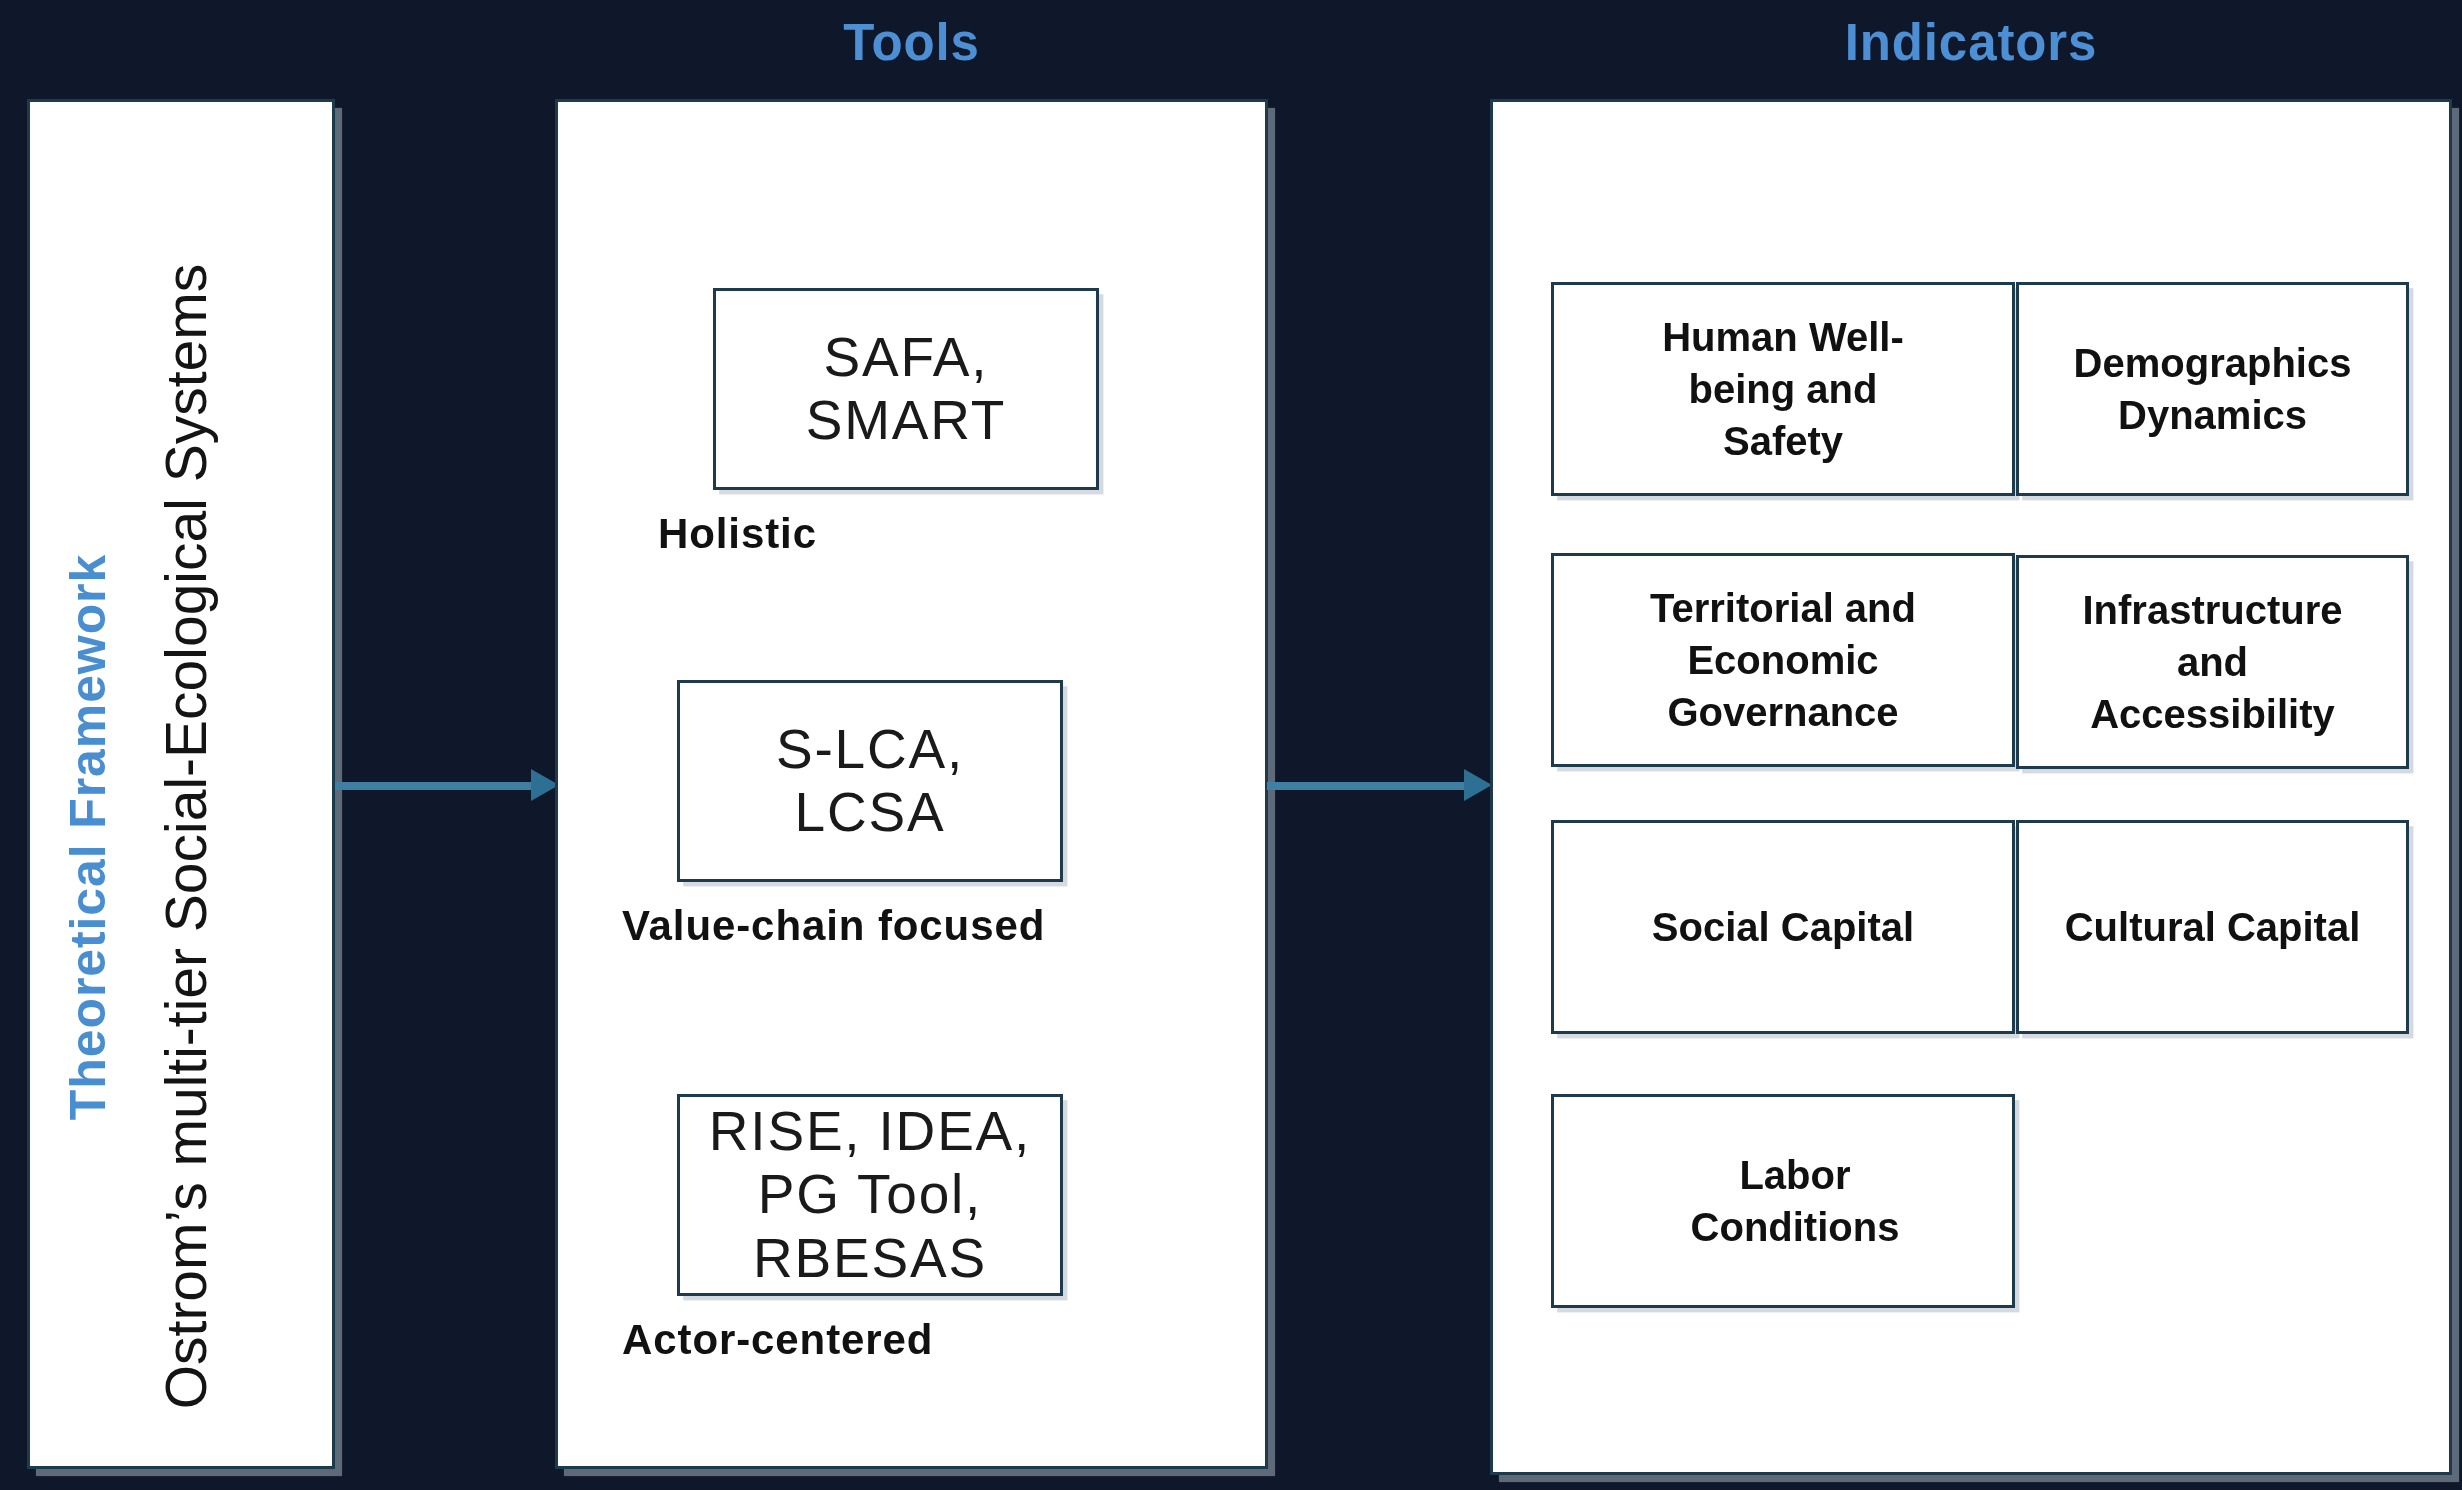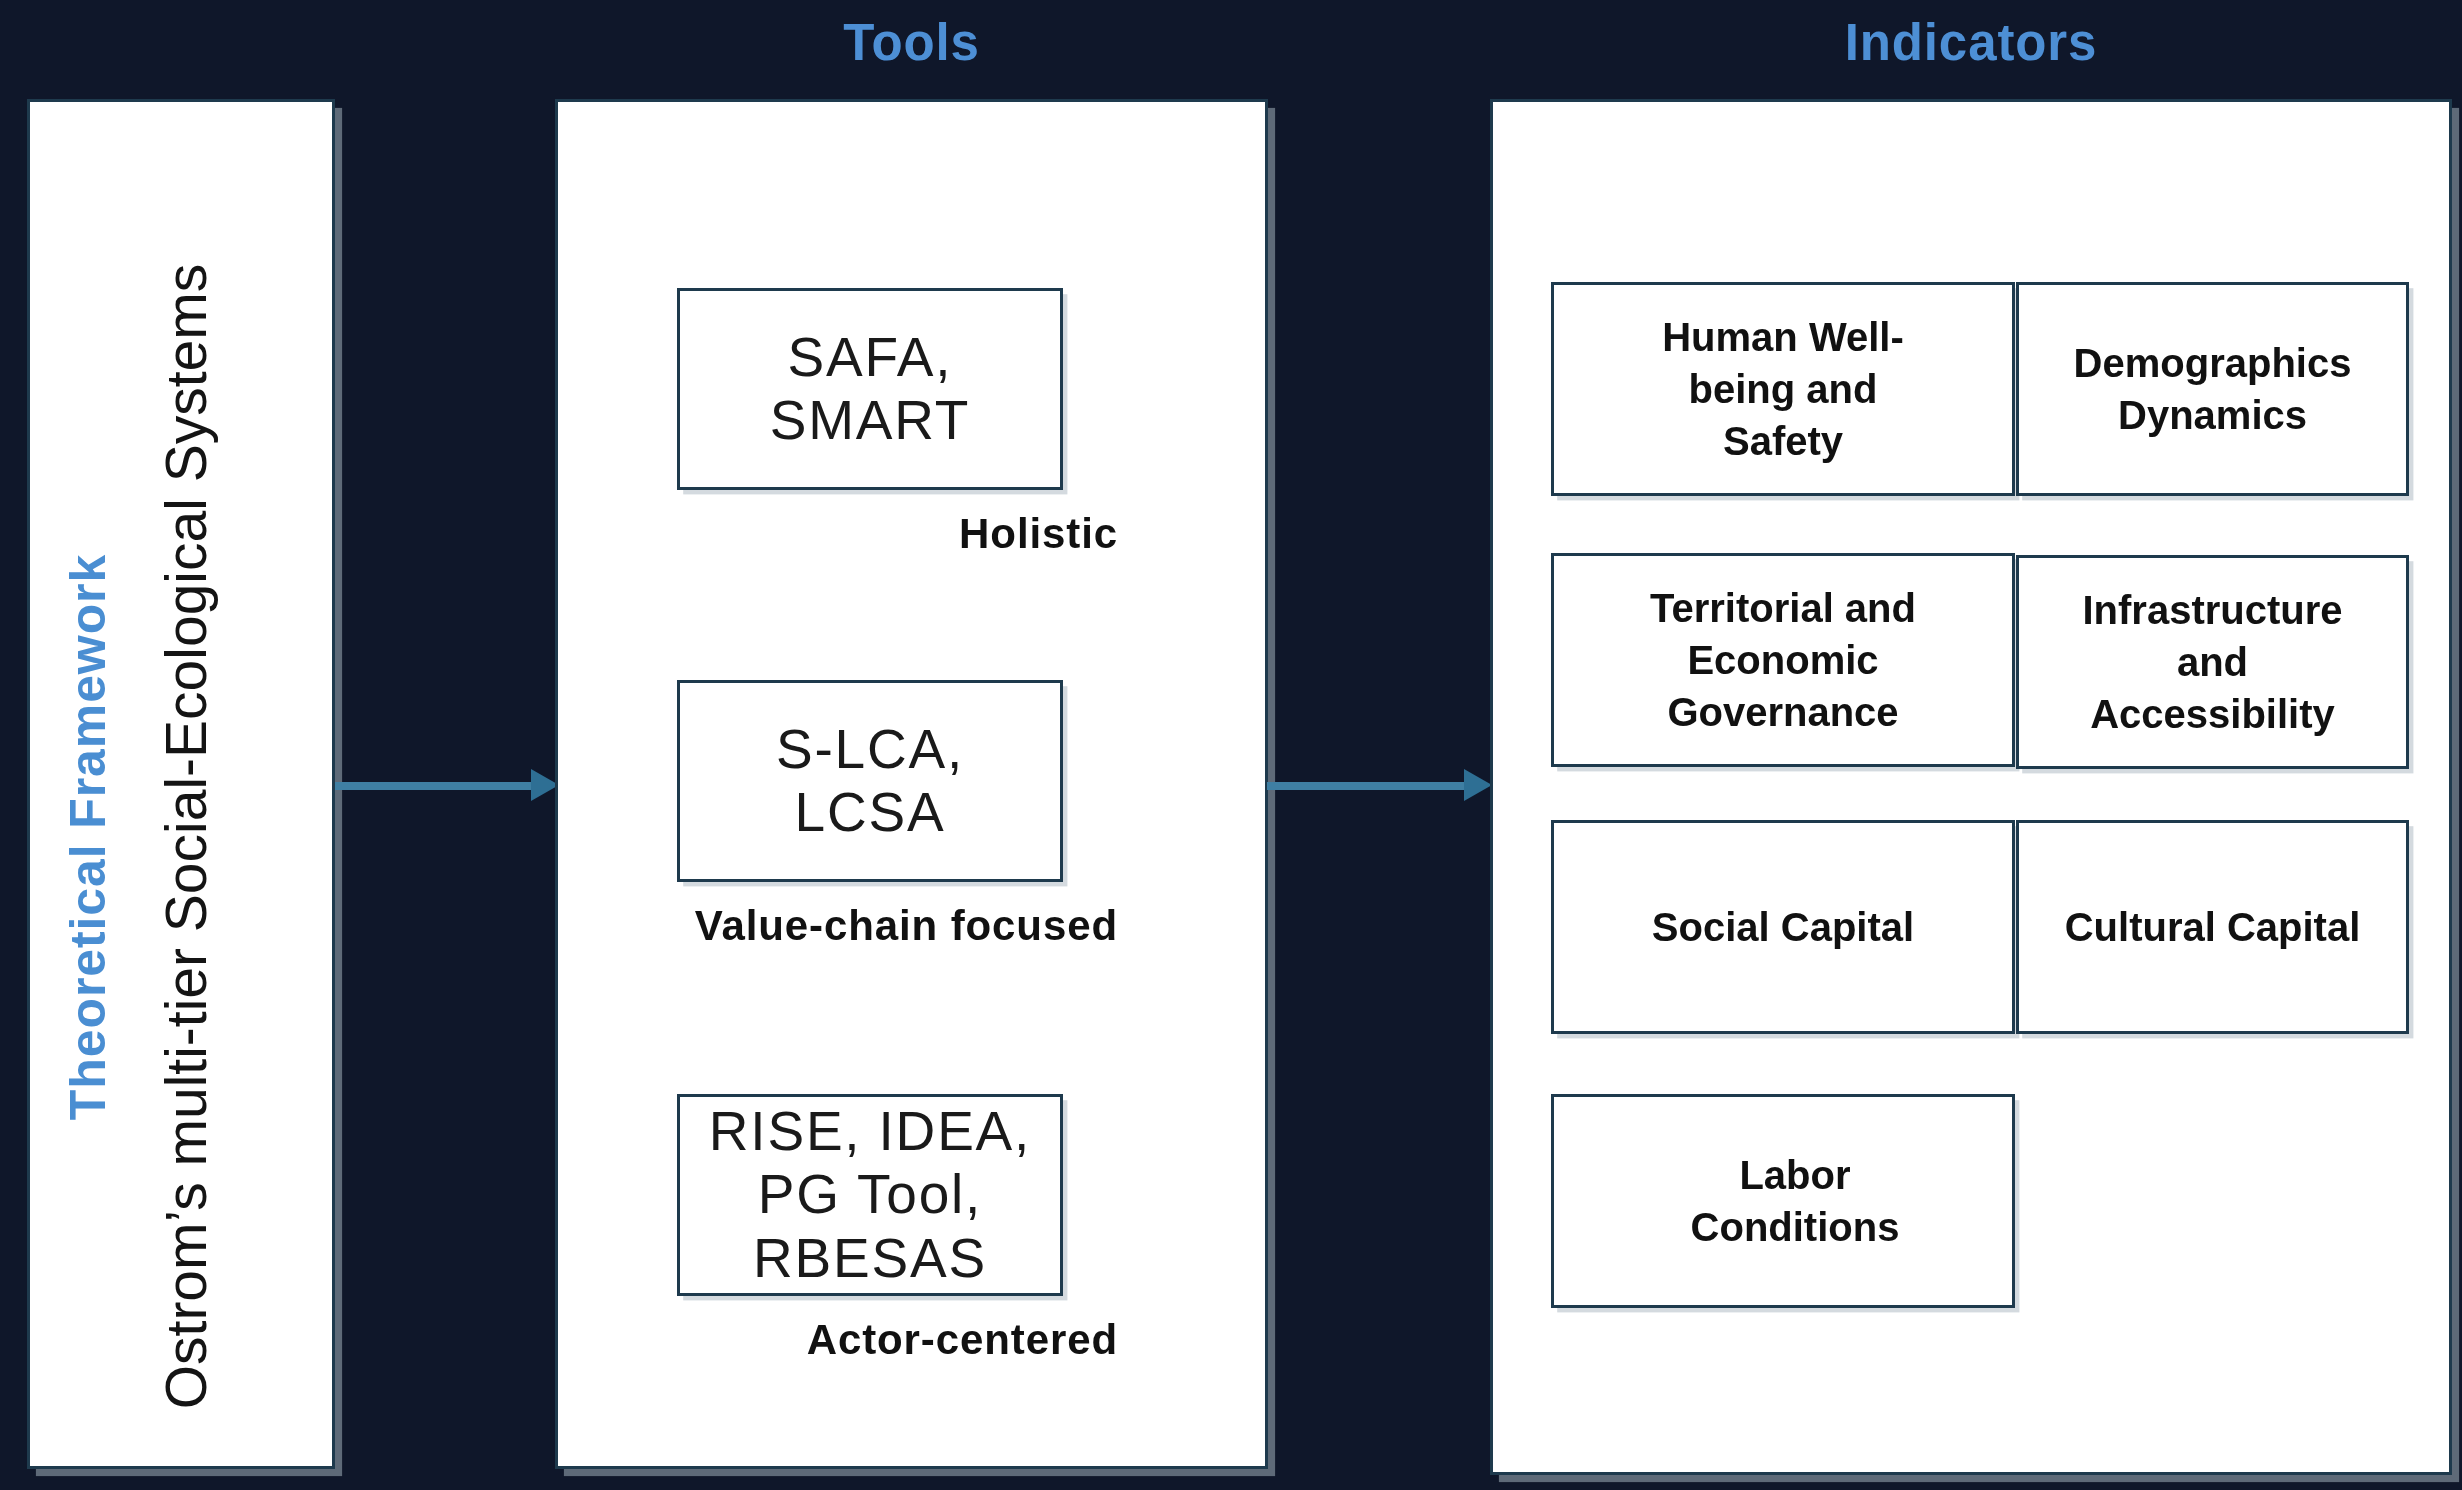--- a/index.html
+++ b/index.html
@@ -36,21 +36,21 @@
   .tool-box{
     height:202px;border:3.5px solid #1e3a4d;box-sizing:border-box;
     background:#fff;
     box-shadow:5.3px 5.3px 0 -0.9px rgba(160,174,184,0.45);
     display:flex;align-items:center;justify-content:center;
     font-size:55px;line-height:1.15;letter-spacing:1.8px;color:#1a1a1a;
     text-align:center;white-space:pre-line;
   }
   .tool-label{
     position:relative;width:496px;margin-left:-55px;margin-top:19.5px;
-    text-align:right;font-size:42px;font-weight:bold;color:#111;
+    text-align:left;font-size:42px;font-weight:bold;color:#111;
     letter-spacing:0.9px;
   }
   .ind-box{
     position:absolute;width:464px;height:214px;
     border:3.5px solid #1e3a4d;box-sizing:border-box;background:#fff;
     box-shadow:5.3px 5.3px 0 -0.9px rgba(160,174,184,0.45);
     display:flex;align-items:center;justify-content:center;
     font-size:40px;font-weight:bold;line-height:1.3;color:#111;
     text-align:center;white-space:pre-line;
   }
@@ -75,21 +75,21 @@
   <div class="panel" style="left:26.6px;top:99px;width:308px;height:1370px;">
     <div class="v-text fw" style="width:1372px;height:106px;left:-628px;top:682px;">Theoretical Framework</div>
     <div class="v-text ostrom" style="width:1416px;height:115px;left:-553px;top:677px;">Ostrom’s multi-tier Social-Ecological Systems</div>
   </div>
 
   <div class="arrow-line" style="left:335px;top:782px;width:198px;"></div>
   <div class="arrow-head" style="left:531px;top:769px;"></div>
 
   <div class="panel" style="left:555px;top:99px;width:713px;height:1370px;">
 
-    <div class="tool-group" style="top:186px;">
+    <div class="tool-group" style="top:186px;margin-left:36px;">
       <div class="tool-box">SAFA,
 SMART</div>
       <div class="tool-label">Holistic</div>
     </div>
 
     <div class="tool-group" style="top:578px;">
       <div class="tool-box">S-LCA,
 LCSA</div>
       <div class="tool-label">Value-chain focused</div>
     </div>

